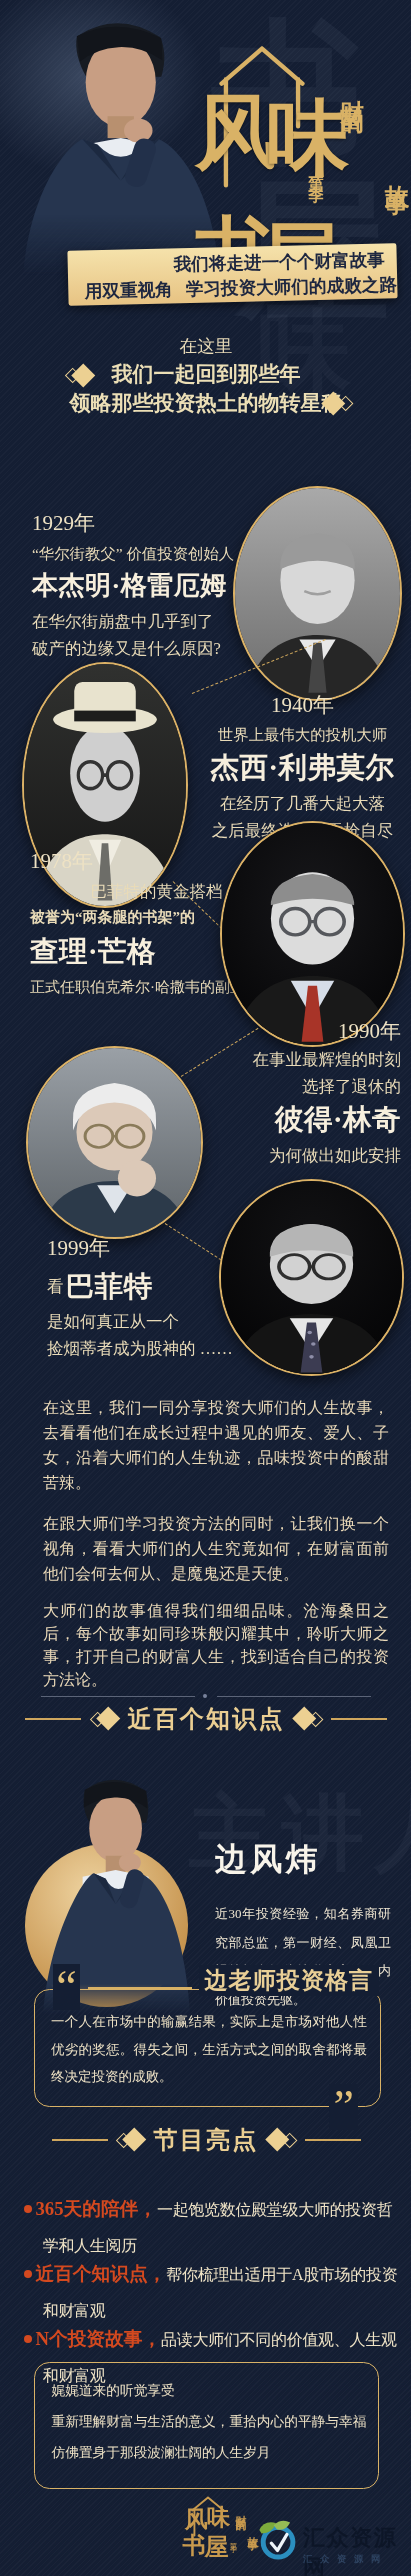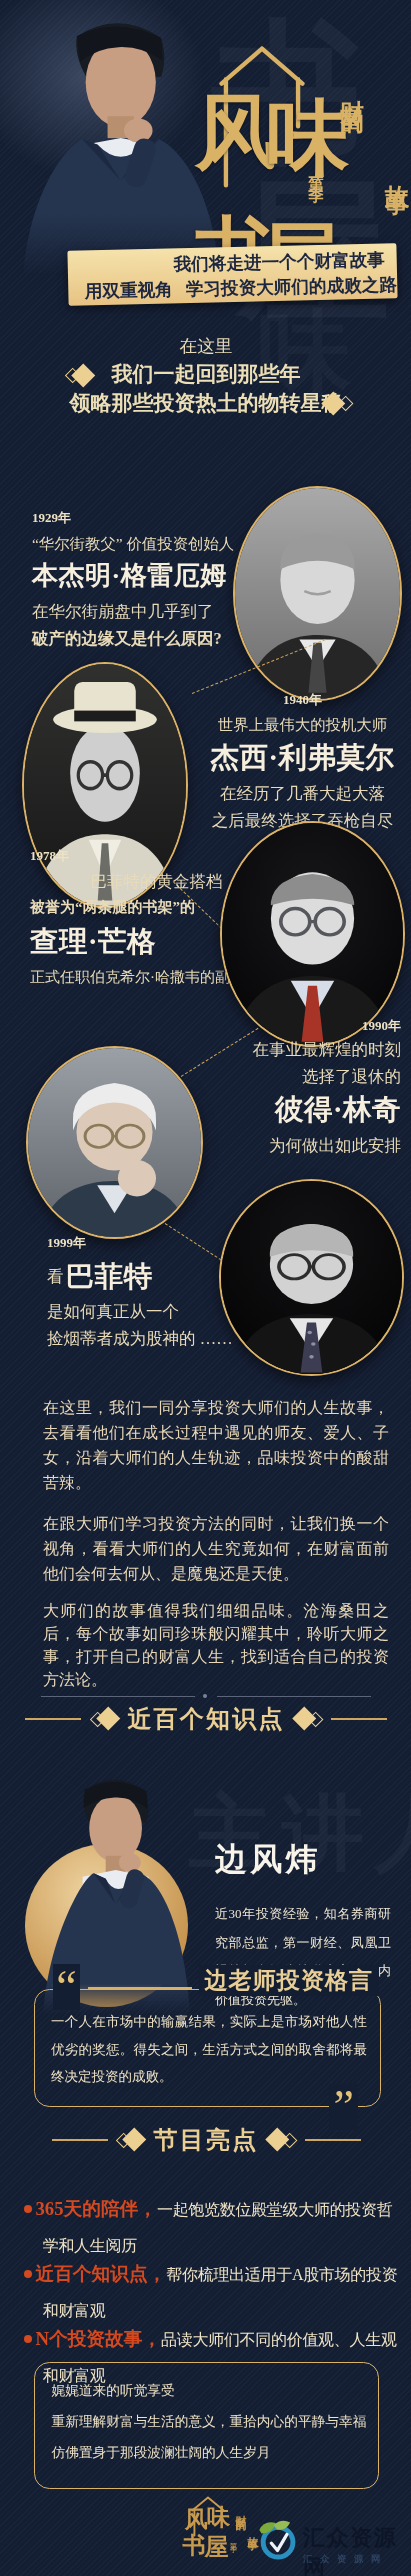--- a/index.html
+++ b/index.html
@@ -10,21 +10,21 @@
   .abs{position:absolute;}
   .gold{color:#d9b266;}
   .cream{color:#e9dbb8;}
   .bigchar{font-weight:bold;color:#d9b266;text-shadow:0 1.1px 3.3px rgba(0,0,0,.45);line-height:1;}
   .faint{color:#aebdd4;opacity:.055;font-weight:bold;line-height:1;pointer-events:none;}
   .vtext{writing-mode:vertical-rl;text-orientation:upright;}
   .banner{background:linear-gradient(#f5e2ab,#e7c383);box-shadow:0 3.3px 10px rgba(0,0,0,.5);border-radius:2.2px;transform:rotate(-1.3deg);color:#1e2740;font-weight:bold;}
   .oval{border:2.2px solid #dcb266;border-radius:50%;overflow:hidden;box-shadow:0 5.5px 14.3px rgba(0,0,0,.5);background:#222;}
   .oval svg{display:block;width:100%;height:100%;}
   .dash{border-top:1.6px dashed #cfa75c;height:0;transform-origin:left center;}
-  .entry-year{font-size:13px;color:#eee2c4;font-weight:bold;}
+  .entry-year{font-size:21px;color:#eee2c4;}
   .entry-pre{font-size:15.4px;color:#e9dbb8;white-space:nowrap;}
   .entry-name{font-weight:bold;color:#f7efdd;letter-spacing:0.5px;line-height:1.1;}
   .entry-desc{font-size:16.5px;color:#e9dbb8;white-space:nowrap;}
   .para{font-size:16px;line-height:25px;color:#ead9b8;text-align:justify;}
   .sec-header{left:0;width:412px;display:flex;align-items:center;justify-content:center;gap:8.8px;}
   .sec-title{font-size:24px;font-weight:bold;color:#eace92;letter-spacing:2.2px;}
   .hline{width:56px;height:1.6px;background:#cfa75e;}
   .dp{position:relative;width:28.5px;height:28.5px;flex:0 0 aupx;}
   .dp .d1{position:absolute;left:10px;top:5.5px;width:16.5px;height:16.5px;background:#ecd092;transform:rotate(45deg);}
   .dp .d2{position:absolute;left:2.2px;top:8.8px;width:9.3px;height:9.3px;border:1.1px solid #ecd092;transform:rotate(45deg);}
@@ -92,21 +92,21 @@
   <div class="abs dp flip" style="left:323px;top:361px;">
       <span class="d2"></span>
       <span class="d1"></span>
     </div>
 
   <div class="abs" style="left:32px;top:509px;width:231px;">
     <div class="entry-year">1929年</div>
     <div class="entry-pre" style="margin-top:6.6px;">“华尔街教父” 价值投资创始人</div>
     <div class="entry-name" style="font-size:26px;margin-top:7.7px;">本杰明·格雷厄姆</div>
     <div class="entry-desc" style="margin-top:10px;">在华尔街崩盘中几乎到了</div>
-    <div class="entry-desc" style="margin-top:5.5px;font-weight:bold;">破产的边缘又是什么原因?</div>
+    <div class="entry-desc" style="margin-top:5.5px;">破产的边缘又是什么原因?</div>
   </div>
   <div class="abs oval" style="left:233px;top:486px;width:165px;height:211px;">
     <svg viewBox="0 0 200 270" preserveAspectRatio="none">
       <defs>
           <linearGradient id="g1" x1="0" y1="0" x2="0" y2="1">
             <stop offset="0" stop-color="#a9a9a9"></stop>
             <stop offset="1" stop-color="#6c6c6c"></stop>
           </linearGradient>
         </defs>
       <rect width="200" height="270" fill="url(#g1)"></rect>

